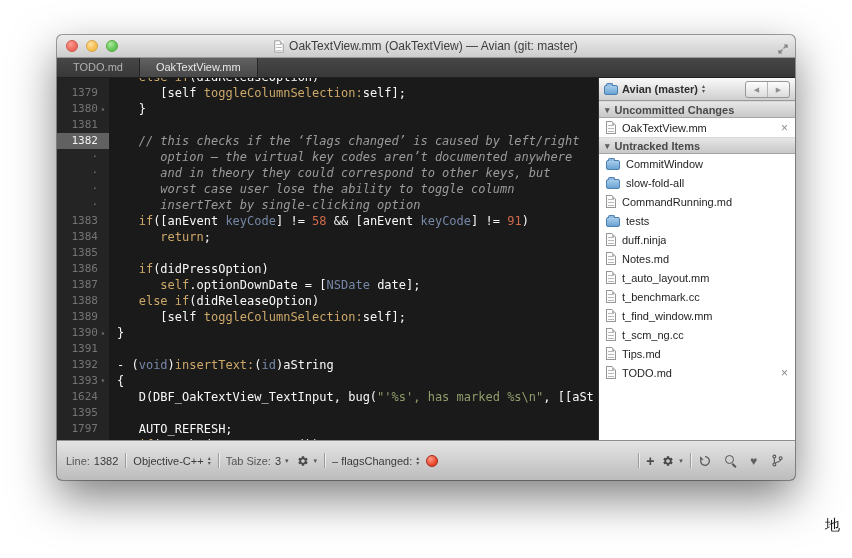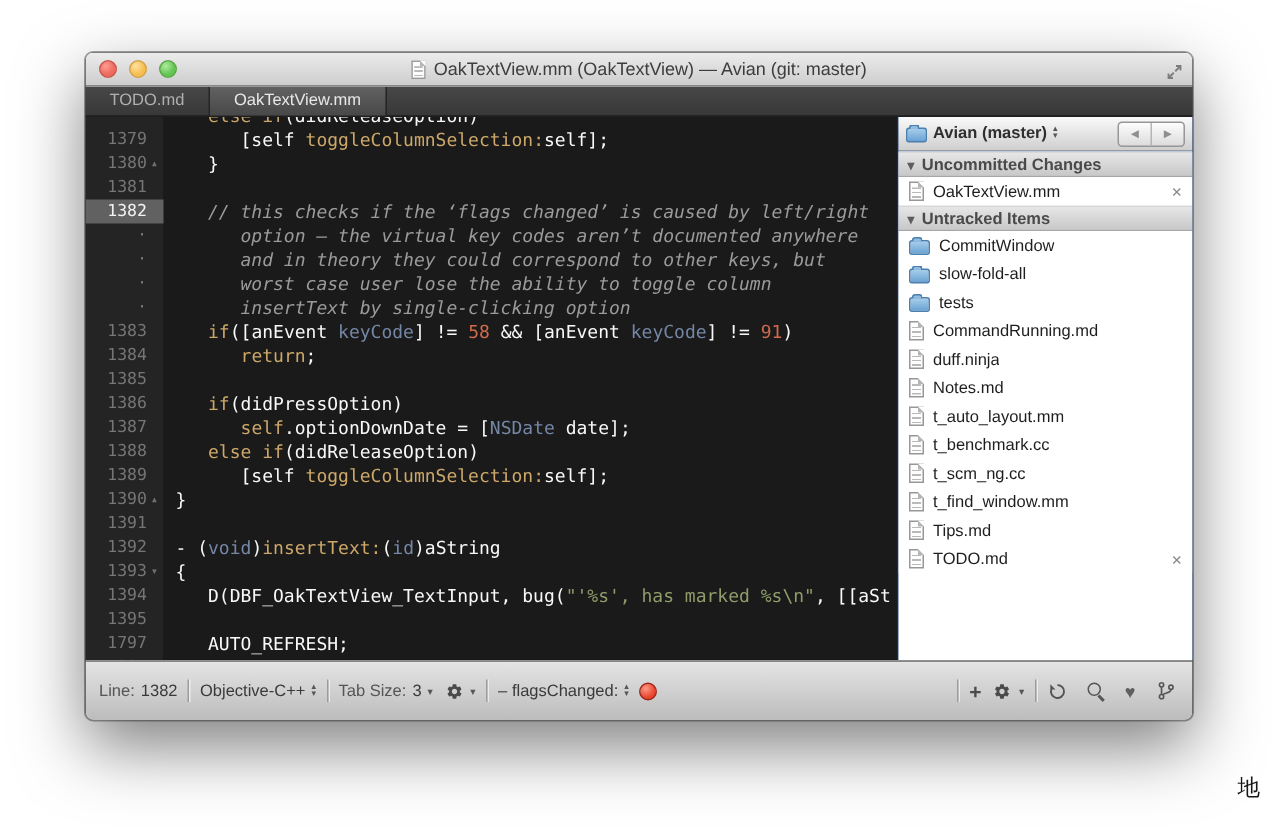--- a/index.html
+++ b/index.html
@@ -48,21 +48,21 @@
   .code-line{flex:1;min-width:0;overflow:hidden;white-space:pre;padding-left:8px;
              font:12px/16px "DejaVu Sans Mono",monospace;color:#f8f8f8;}
   .tk-p{color:#f8f8f8;}
   .tk-k{color:#cda869;}
   .tk-t{color:#7587a6;}
   .tk-n{color:#cf6a4c;}
   .tk-c{color:#9b9b9b;font-style:italic;}
   .tk-s{color:#8f9d6a;}
 
   
-  .sidebar{flex:0 0 196px;border-left:1px solid #2c2c2c;background:#3b82f6;display:flex;
+  .sidebar{flex:0 0 196px;border-left:1px solid #2c2c2c;background:#000000;display:flex;
            flex-direction:column;font-size:11px;color:#1e1e1e;}
   .sb-toolbar{flex:0 0 22px;background:linear-gradient(#fafafa,#cfcfcf);border-bottom:1px solid #9a9a9a;
               display:flex;align-items:center;padding:0 5px;gap:4px;}
   .proj-label{font-weight:bold;color:#2e2e2e;}
   .stepper{display:inline-flex;flex-direction:column;justify-content:center;line-height:4px;
            font-size:6px;color:#555;}
   .stepper span{height:5px;}
   .navseg{margin-left:auto;display:flex;border:1px solid #979797;border-radius:3px;overflow:hidden;
           background:linear-gradient(#fdfdfd,#dcdcdc);height:15px;}
   .navbtn{width:21px;text-align:center;font-size:7px;line-height:15px;color:#8f8f8f;}
@@ -281,21 +281,21 @@
           </div>
           <div class="row">
             <div class="gutter-cell">
               <span class="num">1393</span>
               <span class="fold">▾</span>
             </div>
             <div class="code-line"><span class="tk-p">{</span></div>
           </div>
           <div class="row">
             <div class="gutter-cell">
-              <span class="num">1394</span>
+              <span class="num">1624</span>
               <span class="fold"></span>
             </div>
             <div class="code-line"><span class="tk-p">   D(DBF_OakTextView_TextInput, bug(</span><span class="tk-s">"'%s', has marked %s\n"</span><span class="tk-p">, [[aSt</span></div>
           </div>
           <div class="row">
             <div class="gutter-cell">
               <span class="num">1395</span>
               <span class="fold"></span>
             </div>
             <div class="code-line"></div>
@@ -346,50 +346,50 @@
           </div>
           <div class="sb-row">
             <span class="icon-folder"></span>
             <span class="sb-name">CommitWindow</span>
           </div>
           <div class="sb-row">
             <span class="icon-folder"></span>
             <span class="sb-name">slow-fold-all</span>
           </div>
           <div class="sb-row">
+            <span class="icon-doc"></span>
+            <span class="sb-name">CommandRunning.md</span>
+          </div>
+          <div class="sb-row">
             <span class="icon-folder"></span>
             <span class="sb-name">tests</span>
           </div>
           <div class="sb-row">
             <span class="icon-doc"></span>
-            <span class="sb-name">CommandRunning.md</span>
-          </div>
-          <div class="sb-row">
-            <span class="icon-doc"></span>
             <span class="sb-name">duff.ninja</span>
           </div>
           <div class="sb-row">
             <span class="icon-doc"></span>
             <span class="sb-name">Notes.md</span>
           </div>
           <div class="sb-row">
             <span class="icon-doc"></span>
             <span class="sb-name">t_auto_layout.mm</span>
           </div>
           <div class="sb-row">
             <span class="icon-doc"></span>
             <span class="sb-name">t_benchmark.cc</span>
           </div>
           <div class="sb-row">
             <span class="icon-doc"></span>
+            <span class="sb-name">t_find_window.mm</span>
+          </div>
+          <div class="sb-row">
+            <span class="icon-doc"></span>
             <span class="sb-name">t_scm_ng.cc</span>
-          </div>
-          <div class="sb-row">
-            <span class="icon-doc"></span>
-            <span class="sb-name">t_find_window.mm</span>
           </div>
           <div class="sb-row">
             <span class="icon-doc"></span>
             <span class="sb-name">Tips.md</span>
           </div>
           <div class="sb-row">
             <span class="icon-doc"></span>
             <span class="sb-name">TODO.md</span>
             <span class="sb-close">×</span>
           </div>

